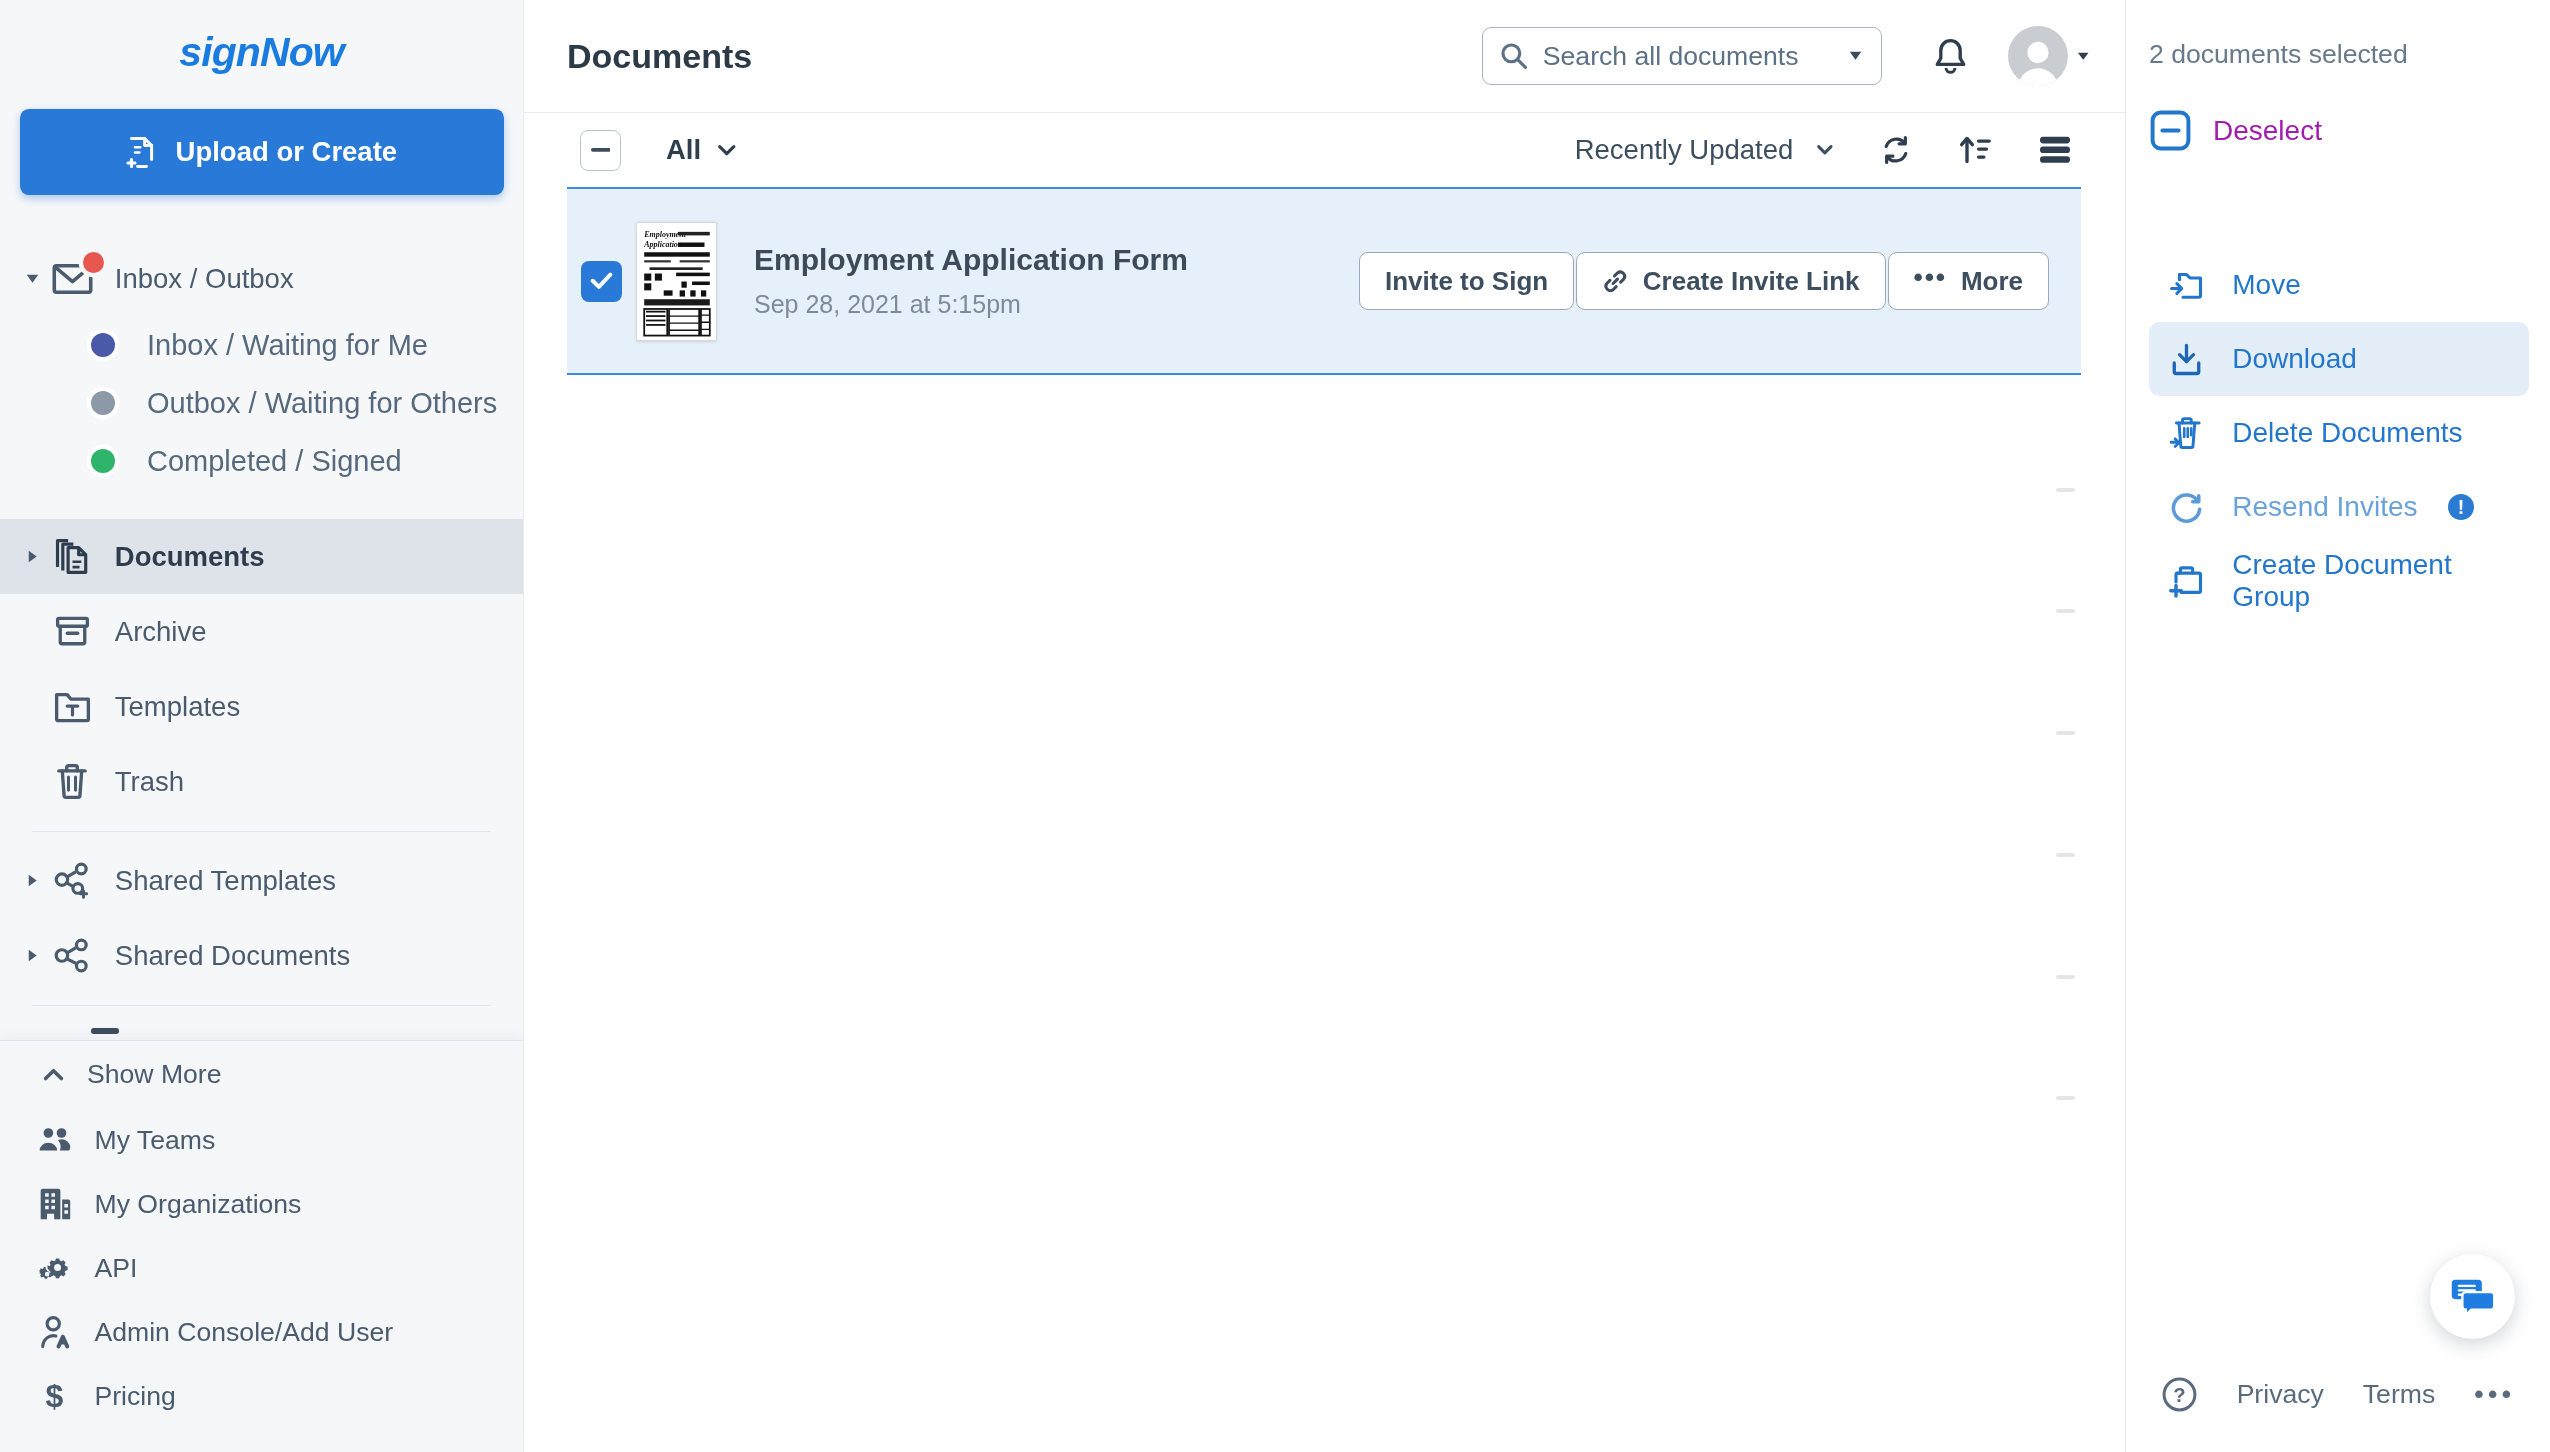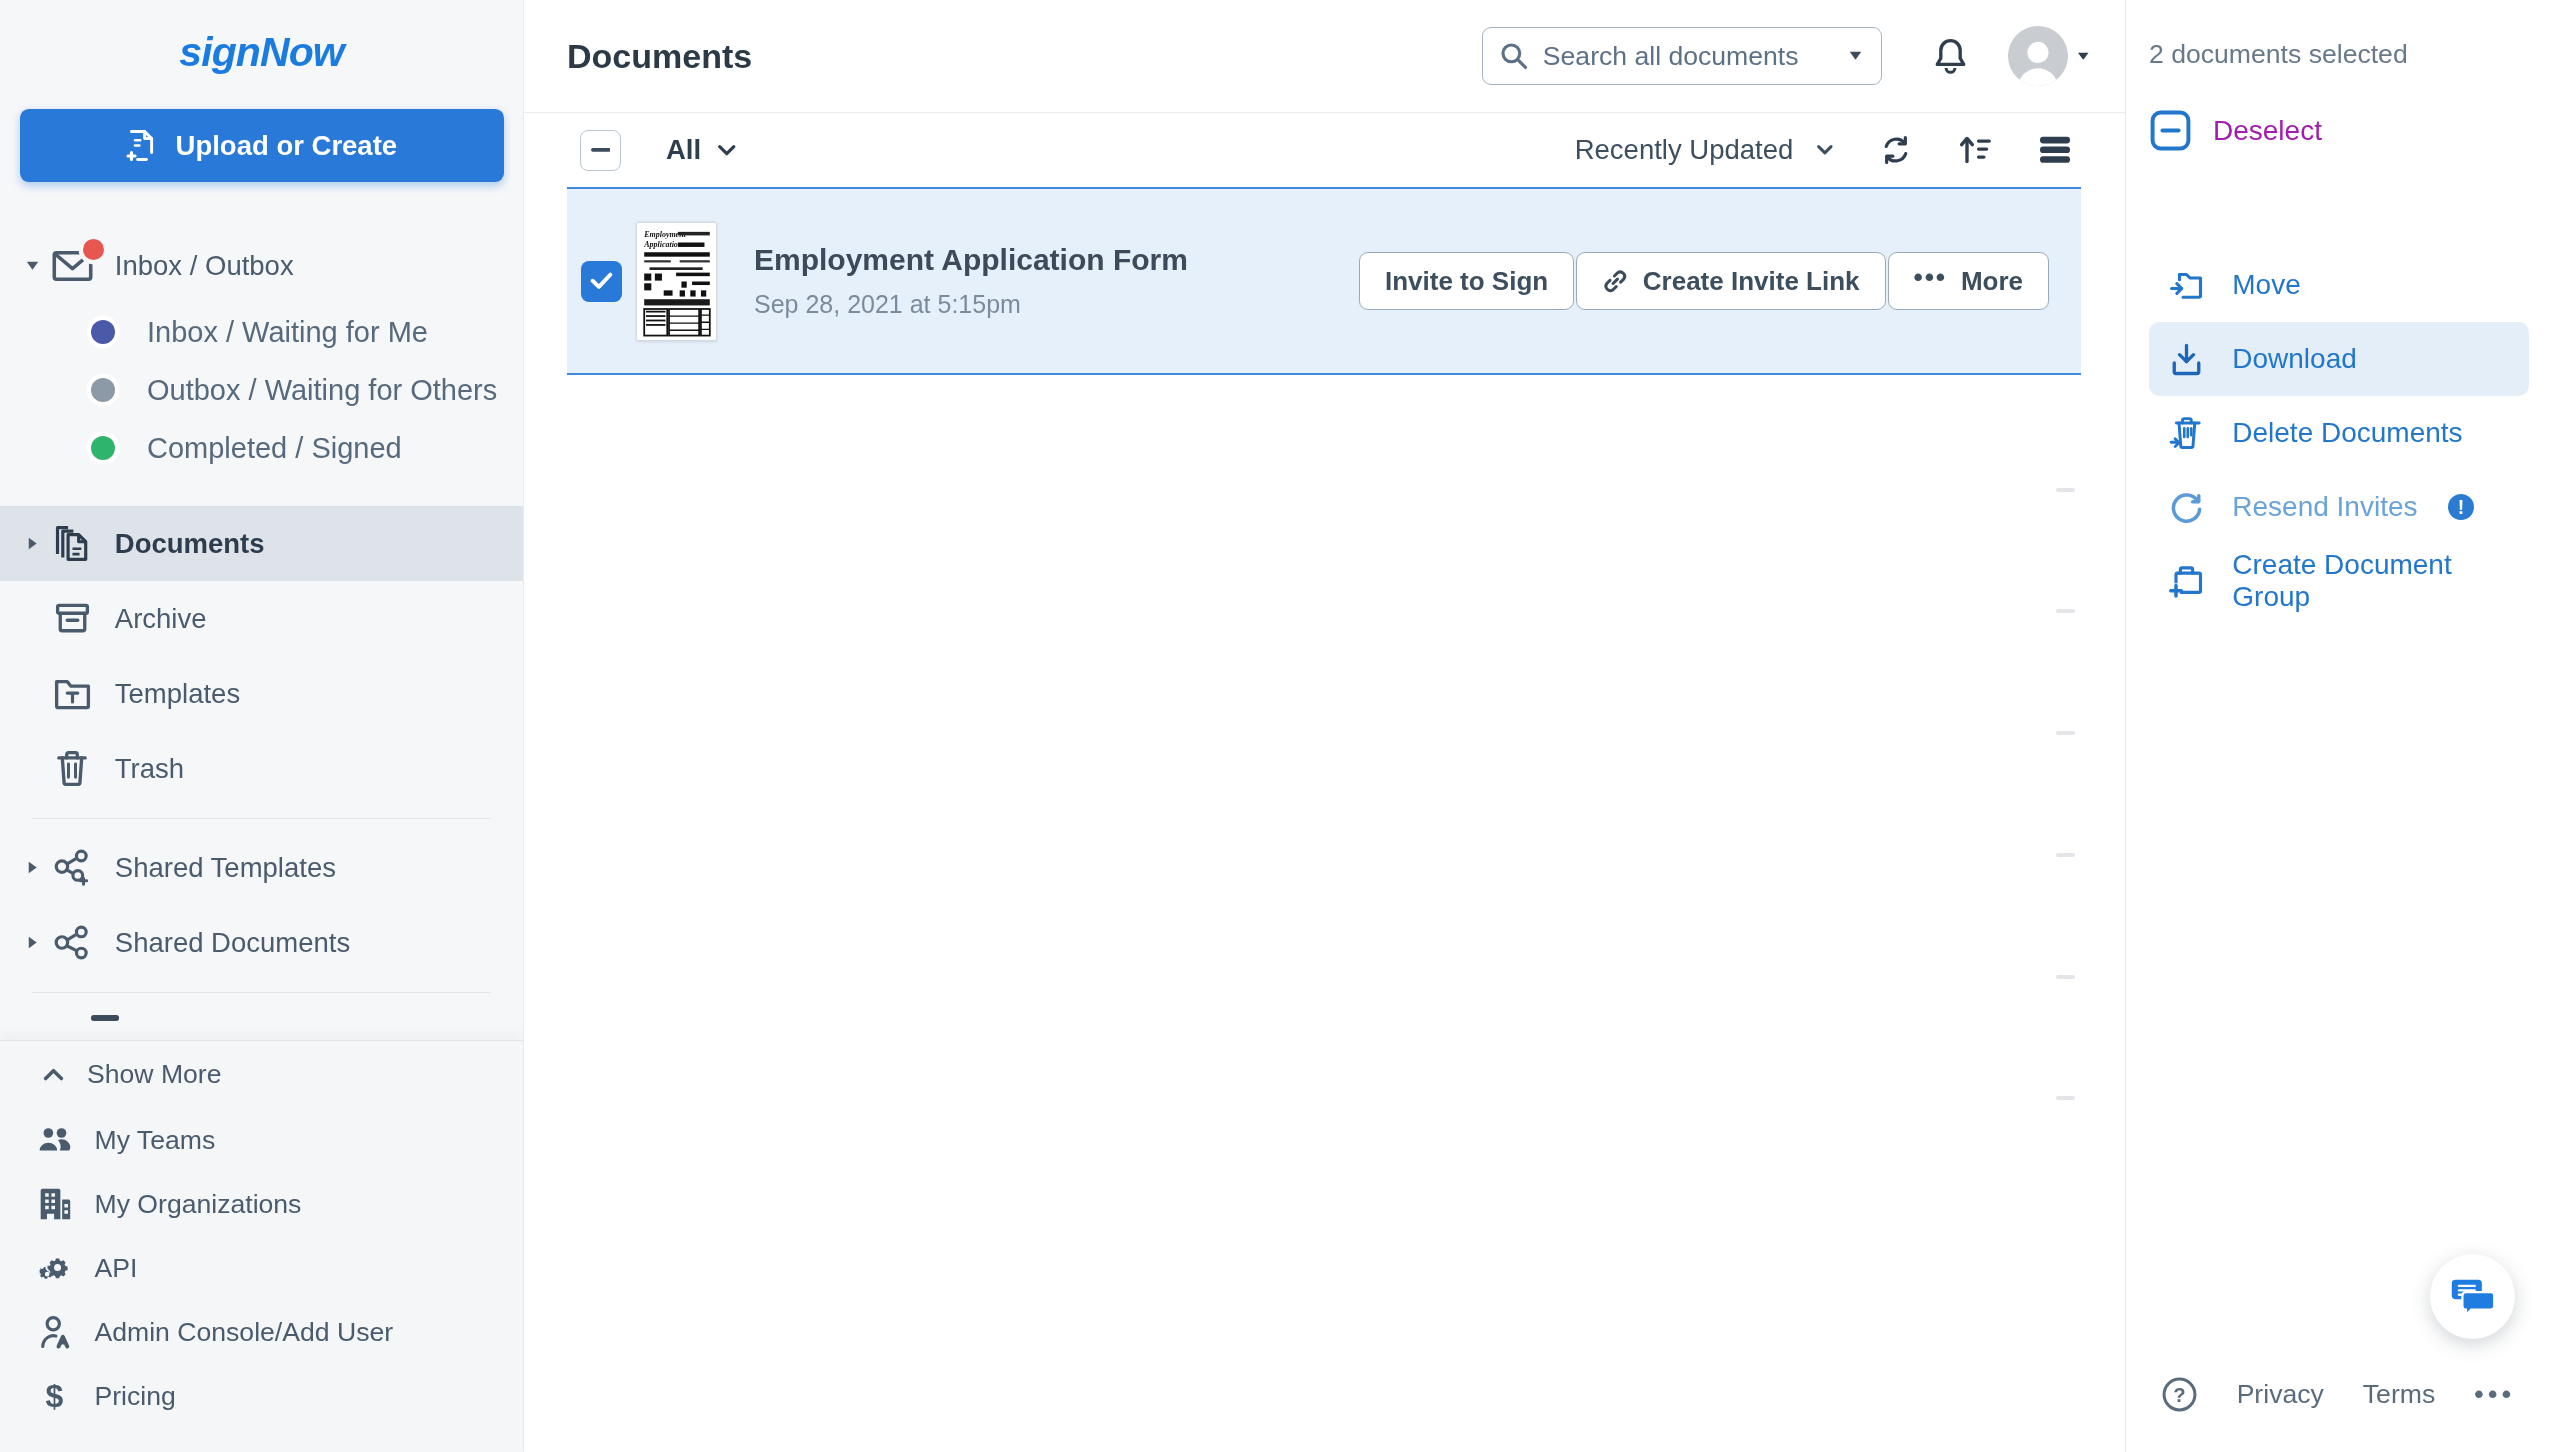--- a/index.html
+++ b/index.html
@@ -4,21 +4,21 @@
 <style>
   * { margin:0; padding:0; box-sizing:border-box; }
   html,body { width:2550px; height:1452px; overflow:hidden; }
   body { font-family:"Liberation Sans", sans-serif; background:#fff; color:#4a5b6d; }
   .app { display:flex; width:2550px; height:1452px; }
 
   
   .sidebar { width:524px; background:#f6f7f9; border-right:0.9px solid #e9ecef; display:flex; flex-direction:column; position:relative; flex:none; }
   .logo-wrap { height:104px; display:flex; align-items:center; justify-content:center;font-style:italic; }
   .logo { font-size:41px; font-weight:bold; color:#1b7ce0; letter-spacing:-0.9px; }
-  .upload-btn { margin:5.3px 19.5px 0 19.5px; height:73px; background:#2879d8; border:none; border-radius:8.9px; color:#fff; font-size:27.5px; font-weight:bold; font-family:inherit; display:flex; align-items:center; justify-content:center; gap:17.7px; cursor:pointer; box-shadow:0 3.5px 8.9px rgba(40,121,216,.35); }
+  .upload-btn { margin:5.3px 19.5px 0 19.5px; height:86px; background:#2879d8; border:none; border-radius:8.9px; color:#fff; font-size:27.5px; font-weight:bold; font-family:inherit; display:flex; align-items:center; justify-content:center; gap:17.7px; cursor:pointer; box-shadow:0 3.5px 8.9px rgba(40,121,216,.35); }
   .nav { margin-top:46px; display:flex; flex-direction:column; }
   .nav-row { display:flex; align-items:center; height:75px; padding-left:21px; font-size:27.5px; color:#4a5b6d; cursor:pointer; }
   .nav-row .caret { width:23px; display:flex; justify-content:center; color:#4a5b6d; flex:none; }
   .nav-row .nav-icon { width:46px; margin-left:5.3px; display:flex; justify-content:center; position:relative; flex:none; color:#4a5b6d; }
   .nav-row .nav-label { margin-left:19.5px; white-space:nowrap; }
   .nav-row.active { background:#dee3e9; color:#2e3d4d; font-weight:bold; }
   .nav-row.active .nav-icon { color:#2e3d4d; }
   .sub-row { display:flex; align-items:center; height:58px; padding-left:91px; font-size:29px; color:#57697c; cursor:pointer; }
   .dot { width:24px; height:24px; border-radius:50%; box-shadow:0 0 0 4.4px #fff; margin-right:32px; flex:none; }
   .gap33 { height:29px; }

